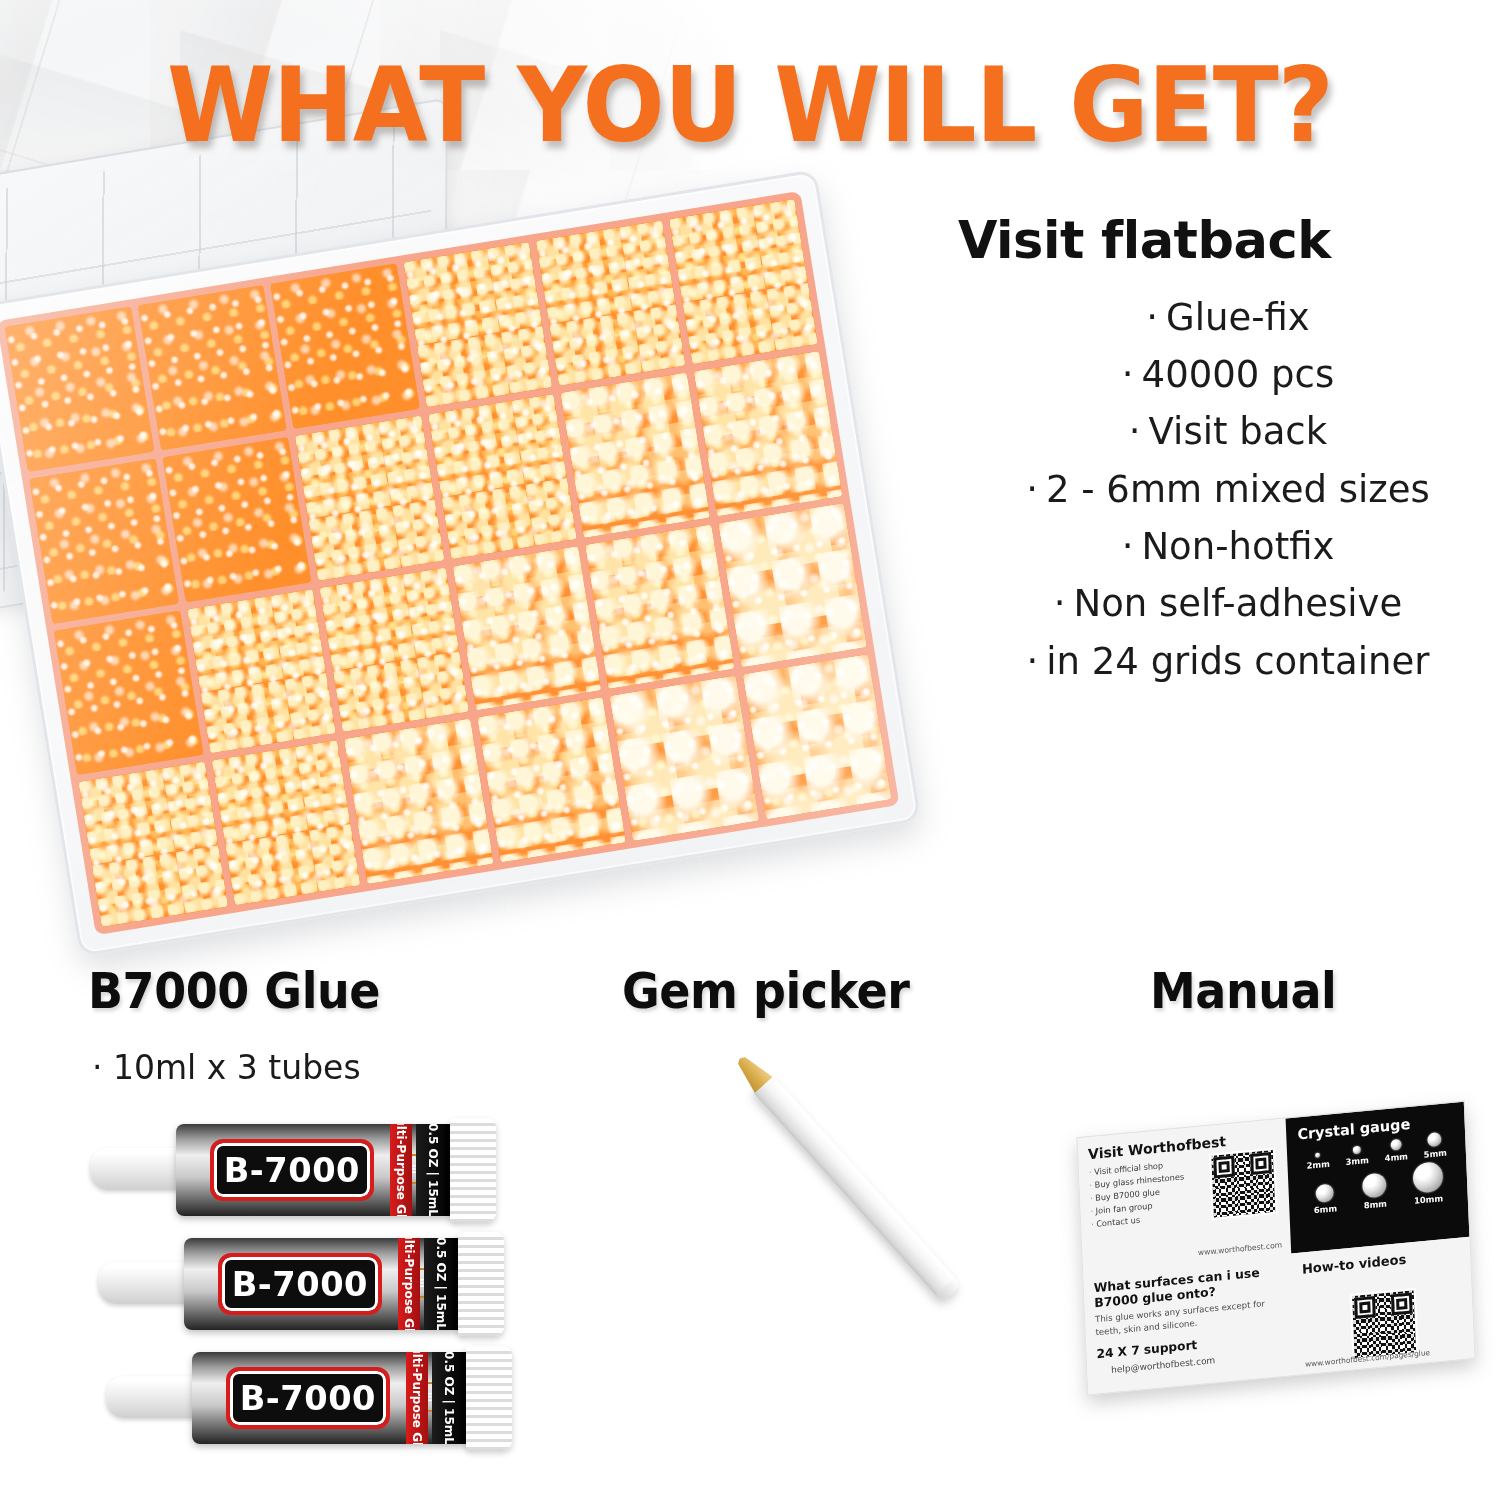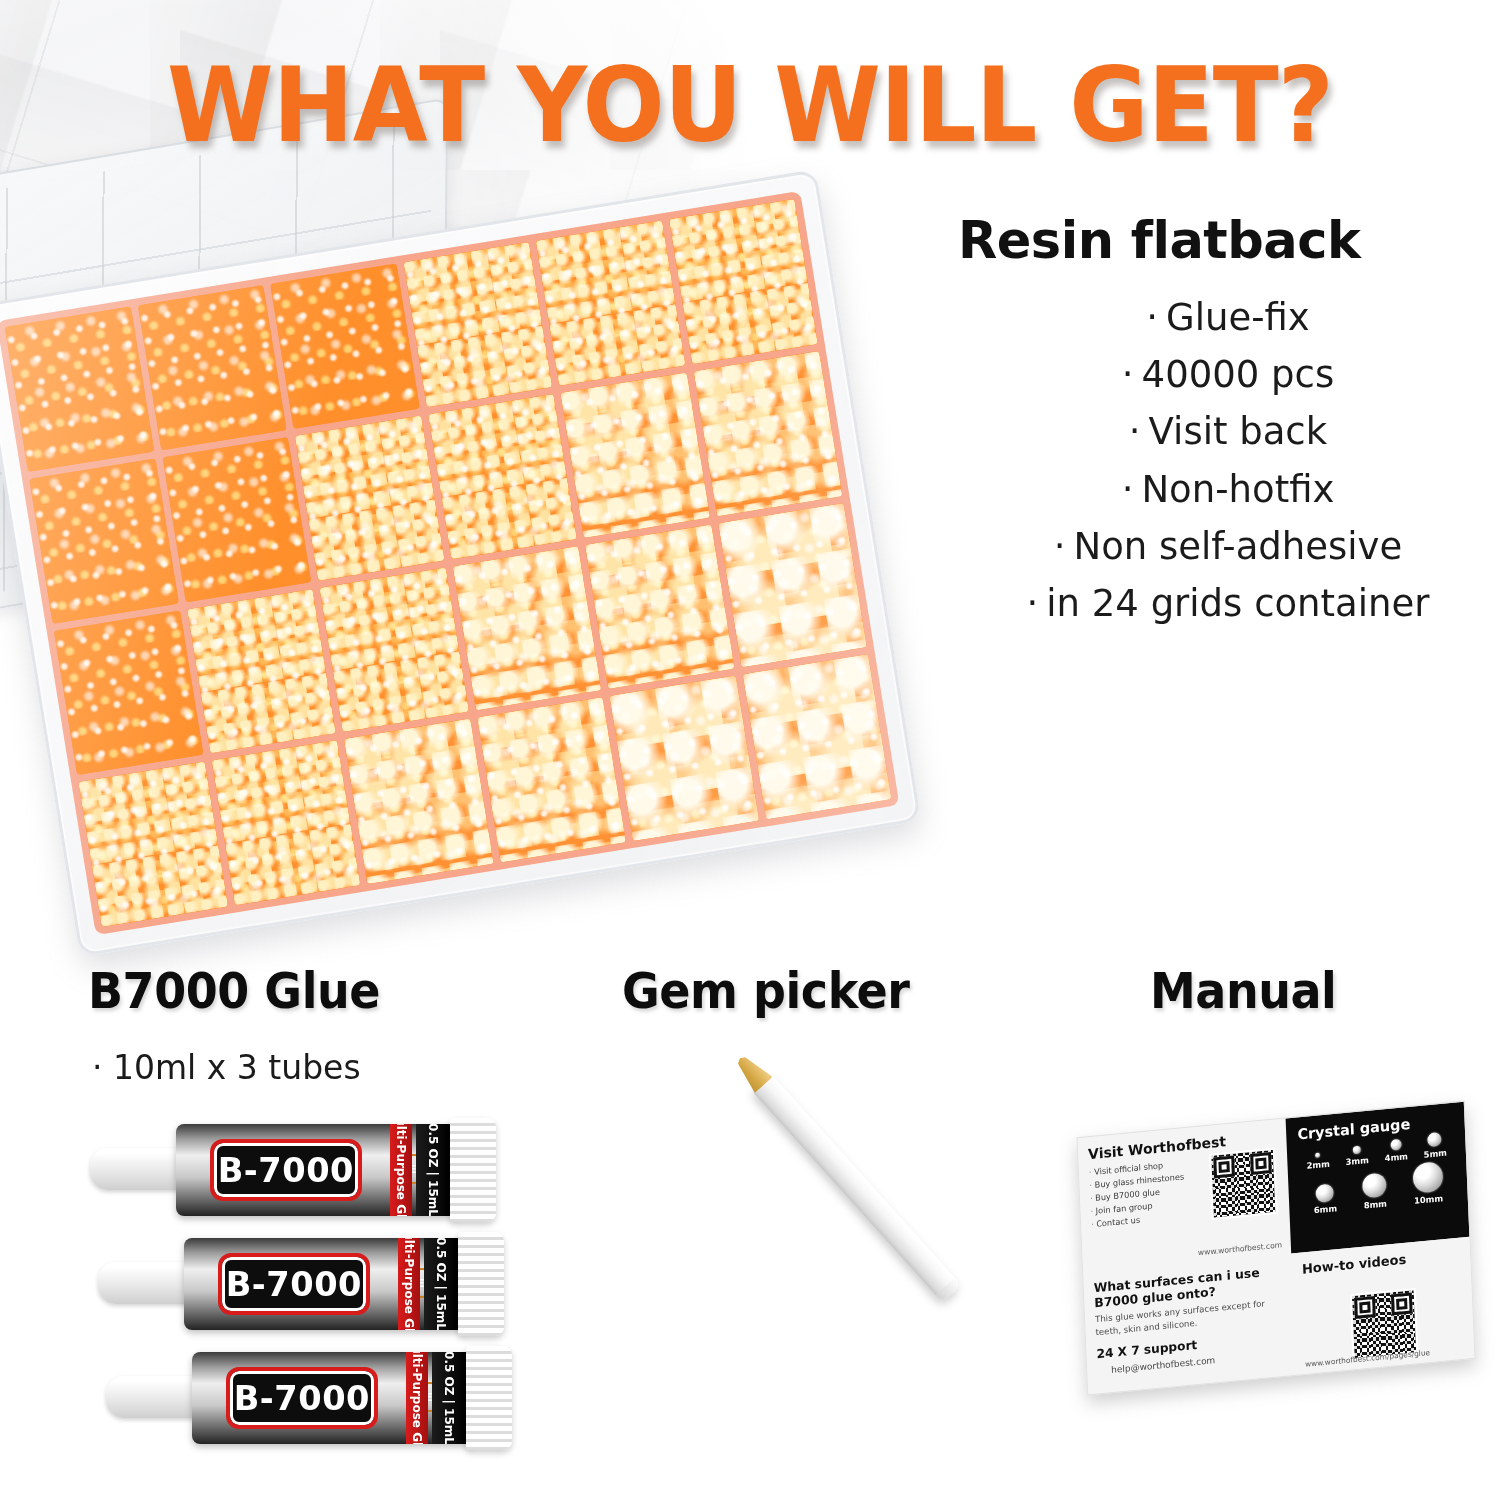--- a/index.html
+++ b/index.html
@@ -224,21 +224,21 @@
   .body {
     position: absolute; left: 86px; top: 6px;
     width: 280px; height: 92px;
     background: linear-gradient(180deg, #3b3b3b 0%, #9b9b9b 16%, #efefef 34%, #c9c9c9 58%, #6a6a6a 82%, #232323 100%);
     border-radius: 8px 3px 3px 8px;
     box-shadow: 0 3px 7px rgba(0,0,0,.25);
     overflow: hidden;
   }
   .label {
     position: absolute; left: 34px; top: 15px;
-    width: 152px; height: 62px;
+    width: 164px; height: 62px;
     background: #0d0d0d;
     border: 4px solid #d81b1b;
     border-radius: 13px;
     box-shadow: inset 0 0 0 3px #fff;
     display: flex; align-items: center; justify-content: center;
   }
   .label span {
     color: #fff;
     font-weight: 700;
     font-size: 33px;
@@ -414,26 +414,27 @@
       <div class="cell s-big"></div>
       <div class="cell s-xl"></div>
       <div class="cell s-xl"></div>
     </div>
     <div class="tray-gloss"></div>
   </div>
 </div>
 
 <div id="spec">
   <h2>
-    <span>Resin flatback</span><br>
+    <span>Visit flatback</span><br>
   </h2>
   <ul>
     <li><span class="dot">·</span><span>Glue-fix</span></li>
     <li><span class="dot">·</span><span>40000 pcs</span></li>
     <li><span class="dot">·</span><span>Visit back</span></li>
+    <li><span class="dot">·</span><span>2 - 6mm mixed sizes</span></li>
     <li><span class="dot">·</span><span>Non-hotfix</span></li>
     <li><span class="dot">·</span><span>Non self-adhesive</span></li>
     <li><span class="dot">·</span><span>in 24 grids container</span></li>
   </ul>
 </div>
 
 <div class="sec-head" id="head-glue">B7000 Glue</div>
 <div class="sec-head" id="head-picker">Gem picker</div>
 <div class="sec-head" id="head-manual">Manual</div>
 <div id="glue-sub">· 10ml x 3 tubes</div>

